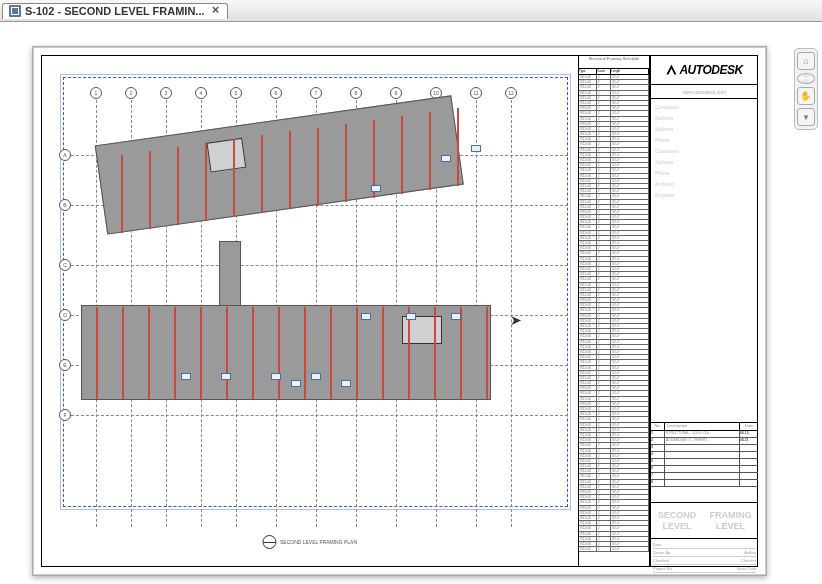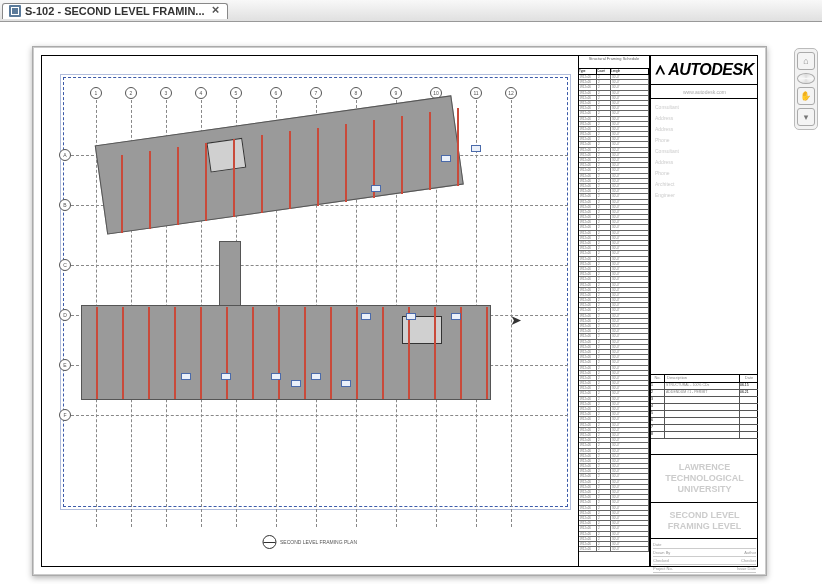--- a/index.html
+++ b/index.html
@@ -12,36 +12,36 @@
   .tab-icon::after { content: ""; position: absolute; inset: 2px; border: 1px solid #fff; }
   .tab-close { width: 14px; height: 14px; font-size: 13px; color: #555; text-align: center; line-height: 12px; cursor: pointer; }
   
   
   .canvas { width: 822px; height: 562px; background: #fff; position: relative; }
   .sheet-outer { position: absolute; left: 32px; top: 24px; width: 735px; height: 530px; background: #fff; box-shadow: 0 2px 6px rgba(0,0,0,0.3); border: 1px solid #aaa; }
   .sheet-frame { position: absolute; inset: 8px; border: 1.5px solid #000; }
   
   
   .titleblock { position: absolute; right: 8px; top: 8px; bottom: 8px; width: 108px; border-left: 1.5px solid #000; display: flex; flex-direction: column; }
-  .tb-logo { height: 30px; border-bottom: 1px solid #000; display: flex; align-items: center; justify-content: center; font-weight: 900; font-size: 16px; font-style: italic; letter-spacing: -0.5px; }
+  .tb-logo { height: 30px; border-bottom: 1px solid #000; display: flex; align-items: center; justify-content: center; font-weight: 900; font-size: 12px; font-style: italic; letter-spacing: -0.5px; }
   .tb-logo::before { content:""; width:10px; height:10px; background:#000; clip-path: polygon(0 100%, 50% 0, 100% 100%, 80% 100%, 50% 40%, 20% 100%); margin-right:3px; }
   .tb-web { height: 14px; border-bottom: 1px solid #000; font-size: 5px; color: #aaa; text-align: center; line-height: 14px; }
   .tb-consult { flex: 1; border-bottom: 1px solid #000; padding: 4px; font-size: 5px; color: #ccc; line-height: 1.6; }
   .tb-consult div { margin-bottom: 3px; }
   .tb-revgrid { height: 80px; border-bottom: 1px solid #000; }
   .tb-revgrid .rh { height: 8px; border-bottom: 0.5px solid #000; display: flex; font-size: 4px; color: #888; }
   .tb-revgrid .rh span:nth-child(1){ width:14px; border-right:0.5px solid #000; text-align:center; }
   .tb-revgrid .rh span:nth-child(2){ flex:1; border-right:0.5px solid #000; padding-left:2px; }
   .tb-revgrid .rh span:nth-child(3){ width:18px; text-align:center; }
   .tb-revgrid .rr { height: 7px; border-bottom: 0.5px solid #555; display:flex; font-size:3.5px; }
   .tb-revgrid .rr span:nth-child(1){ width:14px; border-right:0.5px solid #555; }
   .tb-revgrid .rr span:nth-child(2){ flex:1; border-right:0.5px solid #555; padding-left:1px; overflow:hidden; white-space:nowrap; color:#888; }
   .tb-revgrid .rr span:nth-child(3){ width:18px; }
   .tb-owner { height: 48px; border-bottom: 1px solid #000; display:flex; flex-direction:column; align-items:center; justify-content:center; font-size: 9px; color: #ccc; font-weight: 600; line-height: 1.2; text-align:center; }
-  .tb-title { height: 36px; border-bottom: 1px solid #000; display:flex; flex-direction:column; align-items:center; justify-content:center; font-size: 9px; color: #ccc; font-weight: 600; line-height: 1.2; text-align:center; }
+  .tb-title { height: 36px; border-bottom: 1px solid #000; display:flex; flex-direction:row; align-items:center; justify-content:center; font-size: 9px; color: #ccc; font-weight: 600; line-height: 1.2; text-align:center; }
   .tb-meta { height: 28px; border-bottom: 1px solid #000; padding:2px; font-size: 4px; color:#999; }
   .tb-meta .mrow { display:flex; justify-content:space-between; border-bottom:0.5px solid #ccc; padding:1px 0; }
   .tb-sheet { height: 40px; display:flex; align-items:center; justify-content:center; font-size: 18px; font-weight: 400; color: #bbb; }
   
   
   .schedule { position: absolute; right: 116px; top: 8px; bottom: 8px; width: 72px; border-left: 1px solid #000; border-right: 1px solid #000; font-size: 3px; overflow: hidden; }
   .sch-head { height: 14px; border-bottom: 0.5px solid #000; text-align:center; font-size:4px; padding-top:1px; color:#666; }
   .sch-cols { height:6px; border-bottom:0.5px solid #000; display:flex; }
   .sch-cols span { border-right:0.5px solid #000; }
   .sch-cols span:nth-child(1){ width:18px; }
@@ -166,25 +166,20 @@
               <span>7</span>
               <span></span>
               <span></span>
             </div>
             <div class="rr">
               <span>8</span>
               <span></span>
               <span></span>
             </div>
           </div>
-      </div>
-      <div class="tb-owner">
-        <div>LAWRENCE</div>
-        <div>TECHNOLOGICAL</div>
-        <div>UNIVERSITY</div>
       </div>
       <div class="tb-title">
         <div>SECOND LEVEL</div>
         <div>FRAMING LEVEL</div>
       </div>
       <div class="tb-meta" id="metarows">
           <div class="mrow">
             <span>Date</span>
             <span></span>
           </div>

